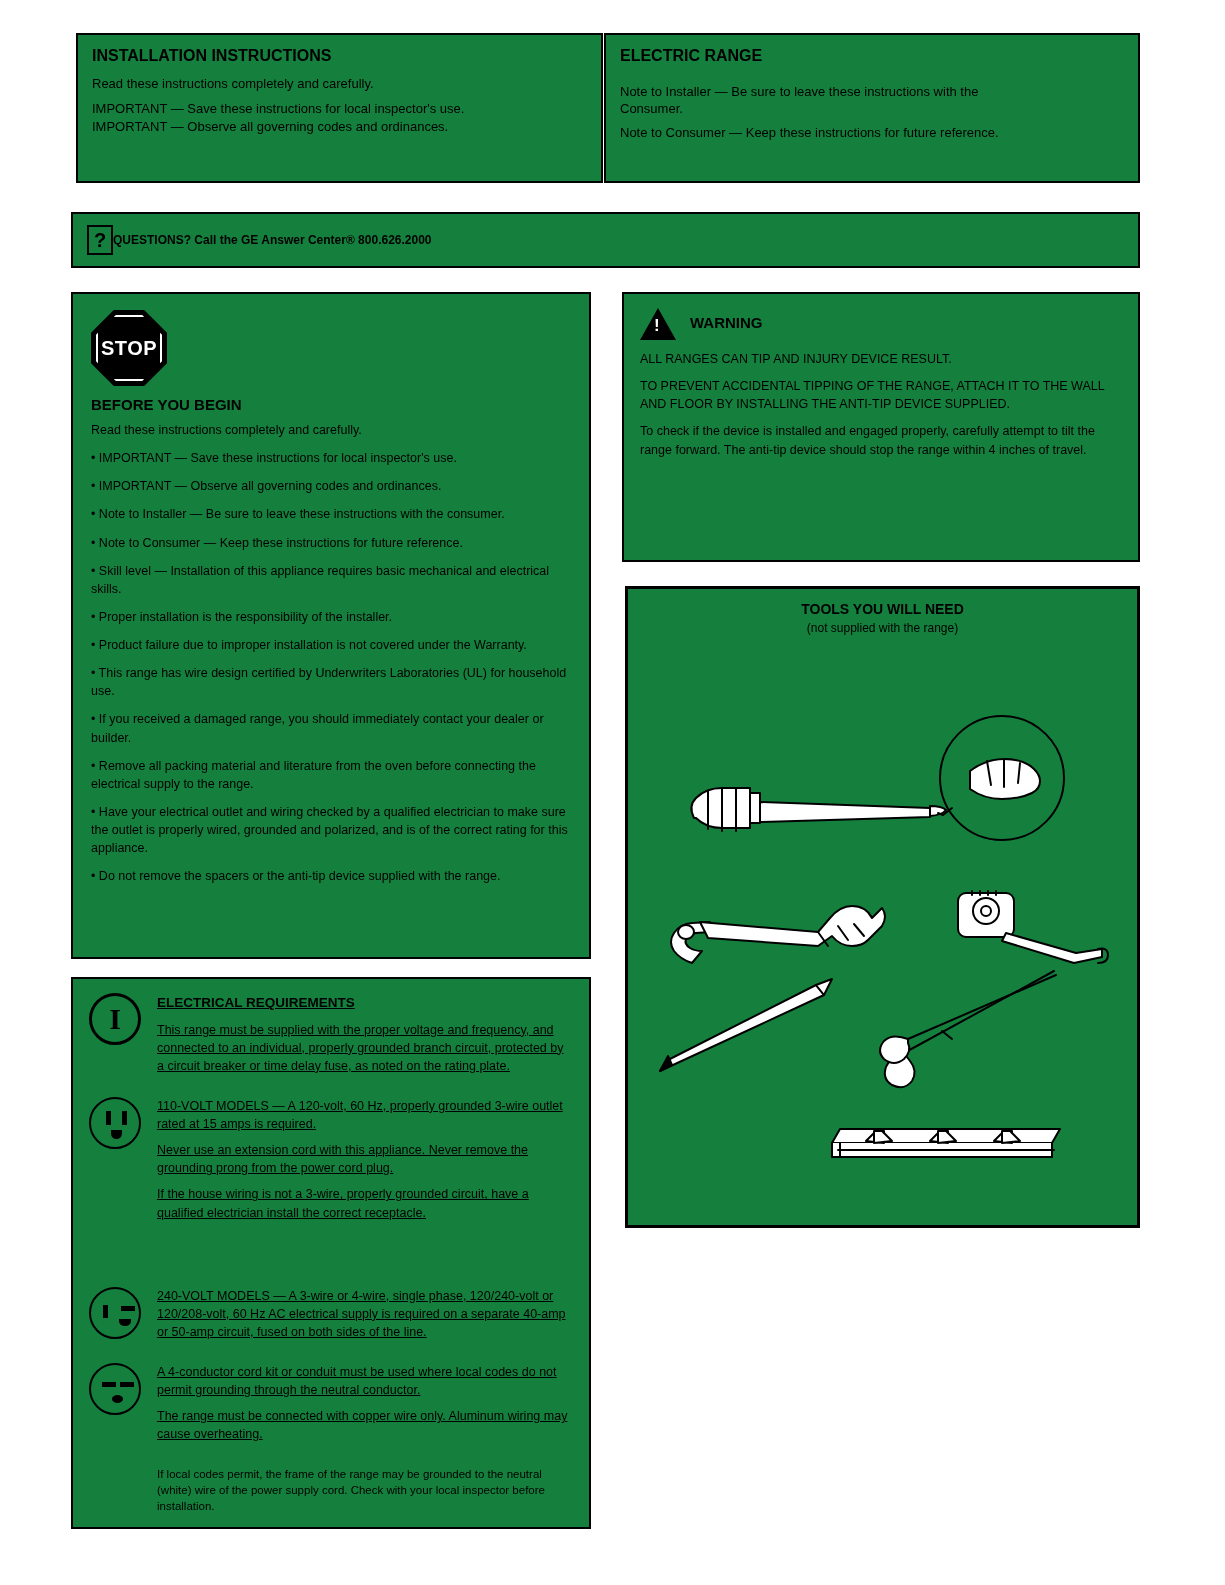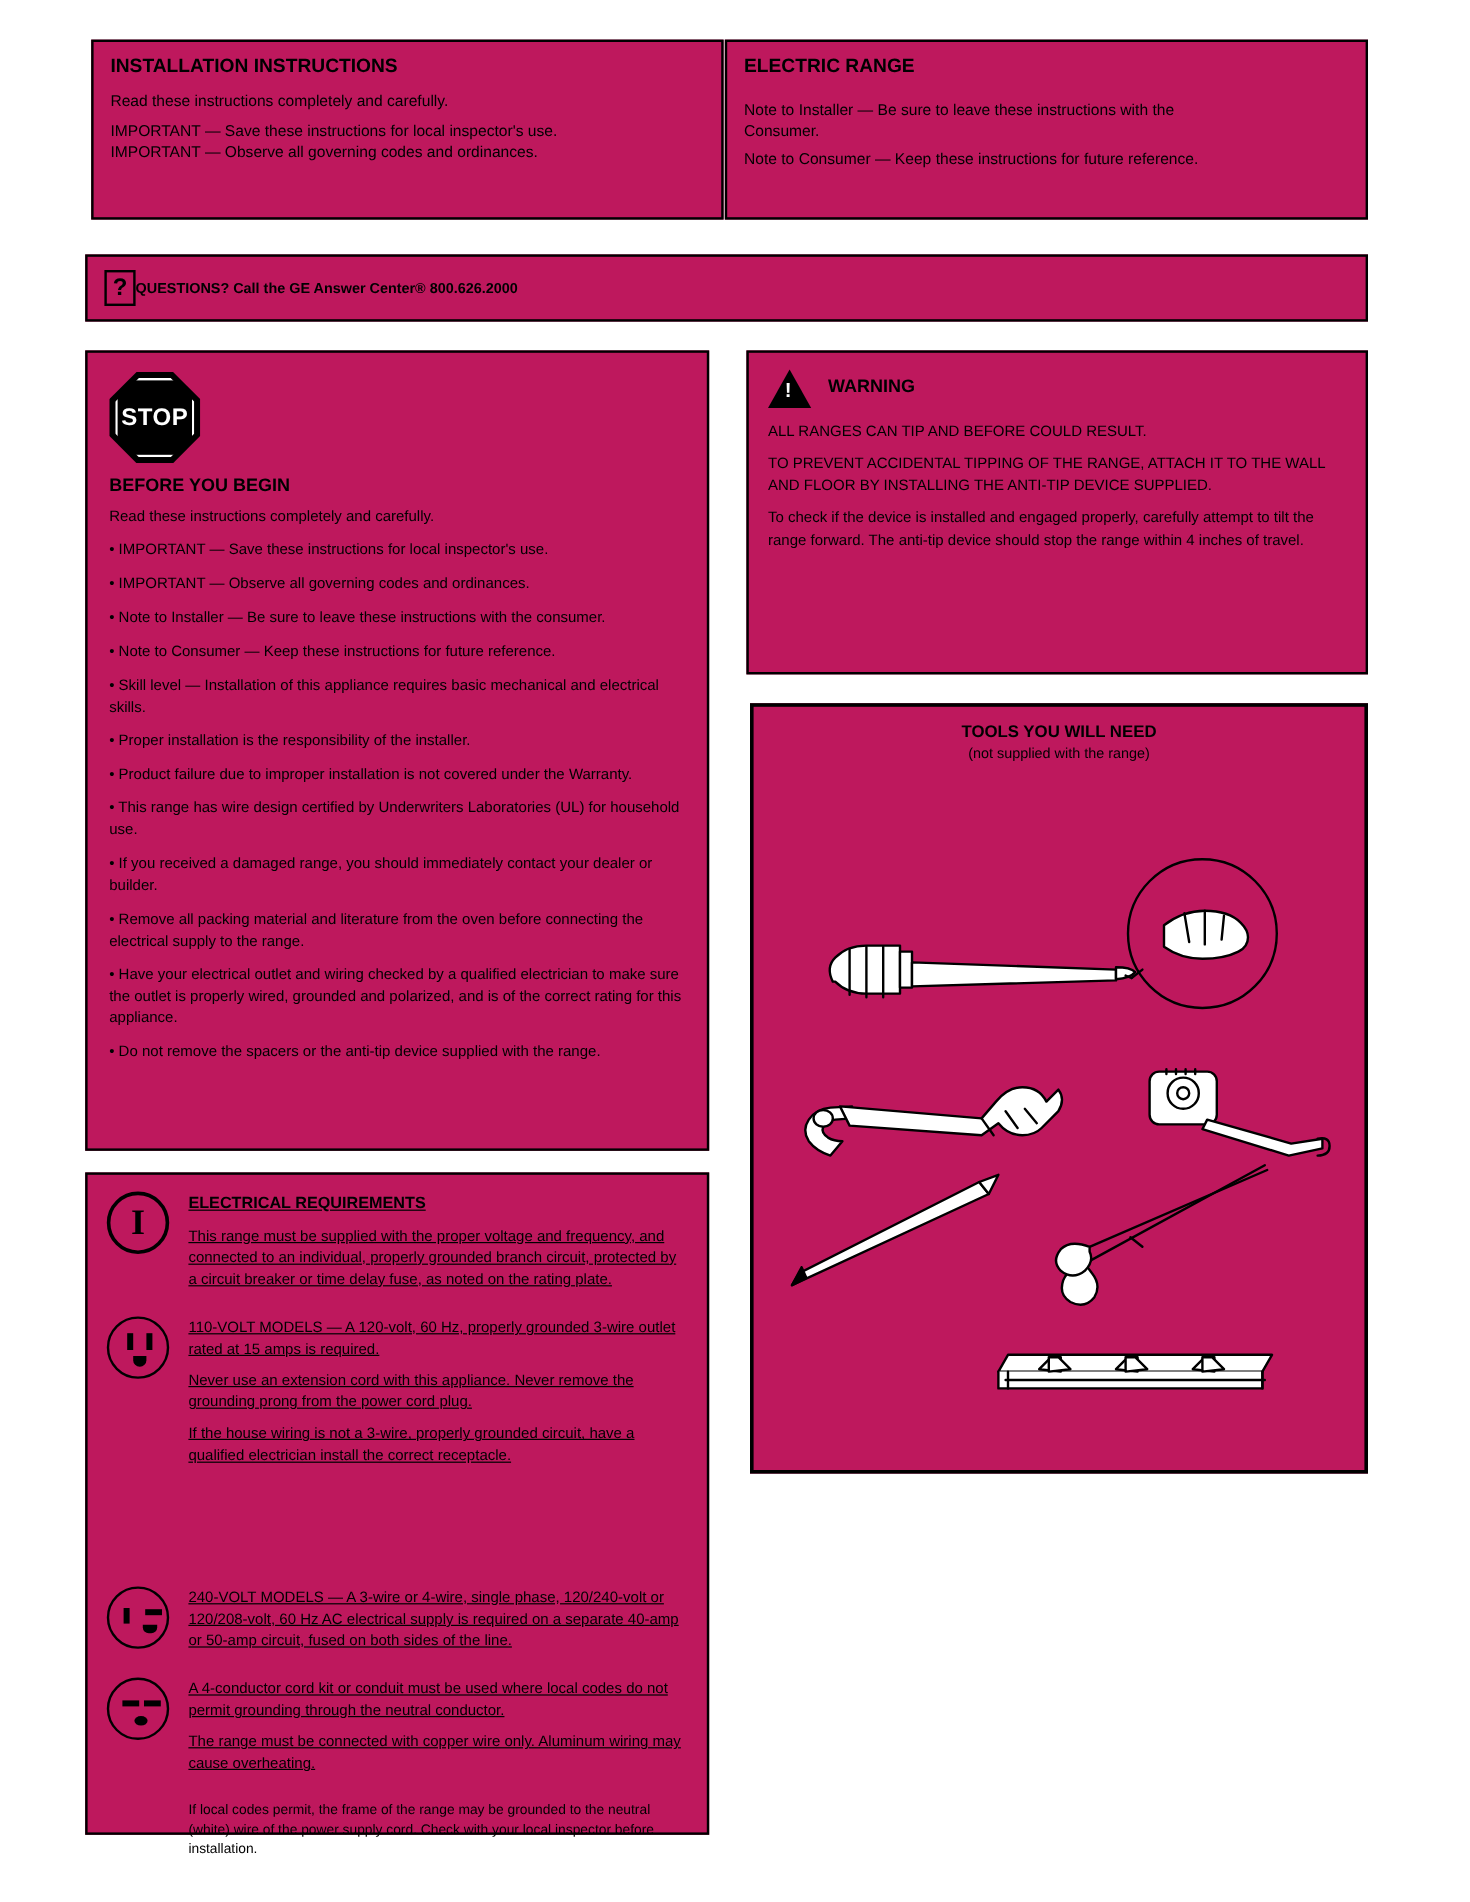--- a/index.html
+++ b/index.html
@@ -19,21 +19,21 @@
     position: relative;
     width: 1225px;
     height: 1585px;
   }
 
   
   .box {
     position: absolute;
     border: 2px solid #000;
     box-sizing: border-box;
-    background: #be185d;
+    background: #15803d;
   }
   .box-thick {
     border-width: 3px;
   }
 
   
   #top-left-box {
     left: 76px;
     top: 33px;
     width: 527px;
@@ -310,21 +310,21 @@
   </div>
 
   <div class="box" id="warning-box">
     <div class="warn-row">
       <div class="warn-tri">
         <span>!</span>
       </div>
       <div class="warn-title">WARNING</div>
     </div>
     <div class="warn-body">
-      <p>ALL RANGES CAN TIP AND BEFORE COULD RESULT.</p>
+      <p>ALL RANGES CAN TIP AND INJURY DEVICE RESULT.</p>
       <p>TO PREVENT ACCIDENTAL TIPPING OF THE RANGE, ATTACH IT TO THE WALL AND FLOOR BY INSTALLING THE ANTI-TIP DEVICE SUPPLIED.</p>
       <p>To check if the device is installed and engaged properly, carefully attempt to tilt the range forward. The anti-tip device should stop the range within 4 inches of travel.</p>
     </div>
   </div>
 
   <div class="box box-thick" id="tools-box">
     <div class="tools-title">TOOLS YOU WILL NEED</div>
     <div class="tools-sub">(not supplied with the range)</div>
 
     <div class="tools-art">
@@ -420,21 +420,21 @@
             <i class="g"></i>
         </div>
       </div>
       <div class="elec-text">
         <p>110-VOLT MODELS — A 120-volt, 60 Hz, properly grounded 3-wire outlet rated at 15 amps is required.</p>
         <p>Never use an extension cord with this appliance. Never remove the grounding prong from the power cord plug.</p>
         <p>If the house wiring is not a 3-wire, properly grounded circuit, have a qualified electrician install the correct receptacle.</p>
       </div>
     </div>
 
-    <div class="elec-row" style="margin-top:92px;justify-content:flex-end;">
+    <div class="elec-row" style="margin-top:57px;justify-content:flex-end;">
       <div class="elec-icon">
         <div class="outlet oa">
           <i class="s1"></i>
             <i class="s2"></i>
             <i class="g"></i>
         </div>
       </div>
       <div class="elec-text">
         <p>240-VOLT MODELS — A 3-wire or 4-wire, single phase, 120/240-volt or 120/208-volt, 60 Hz AC electrical supply is required on a separate 40-amp or 50-amp circuit, fused on both sides of the line.</p>
       </div>

